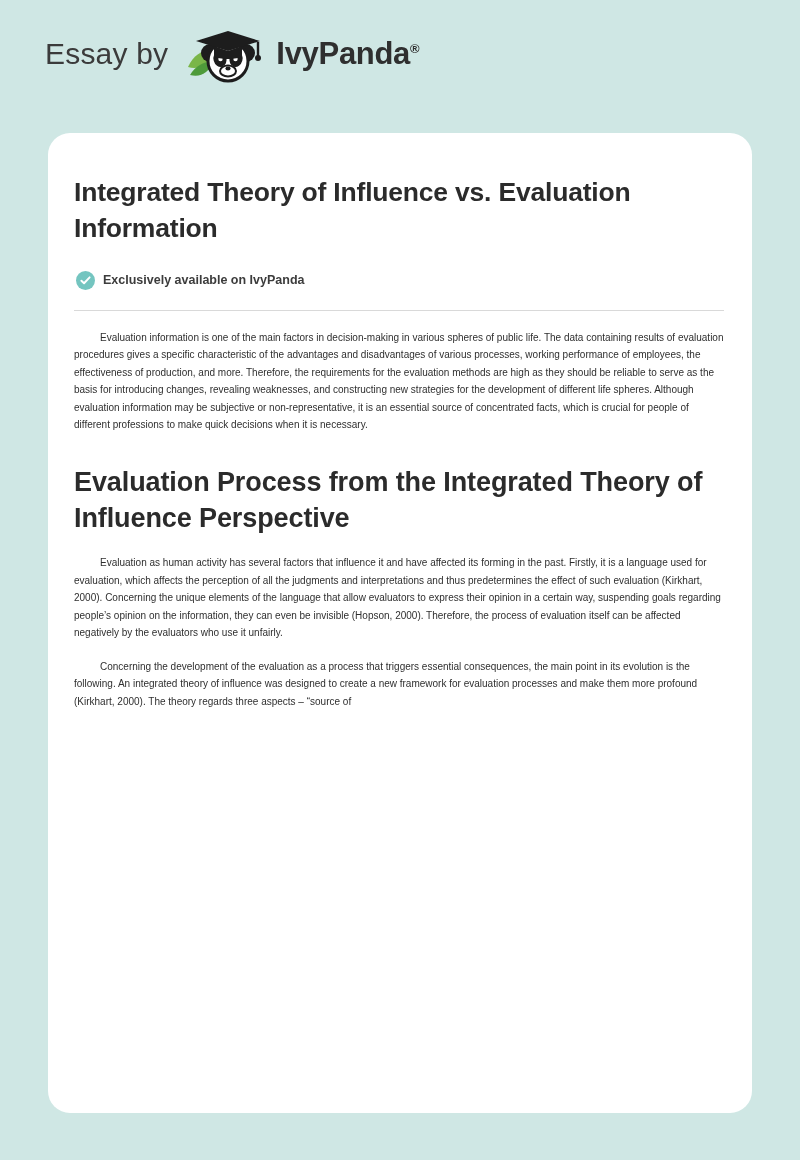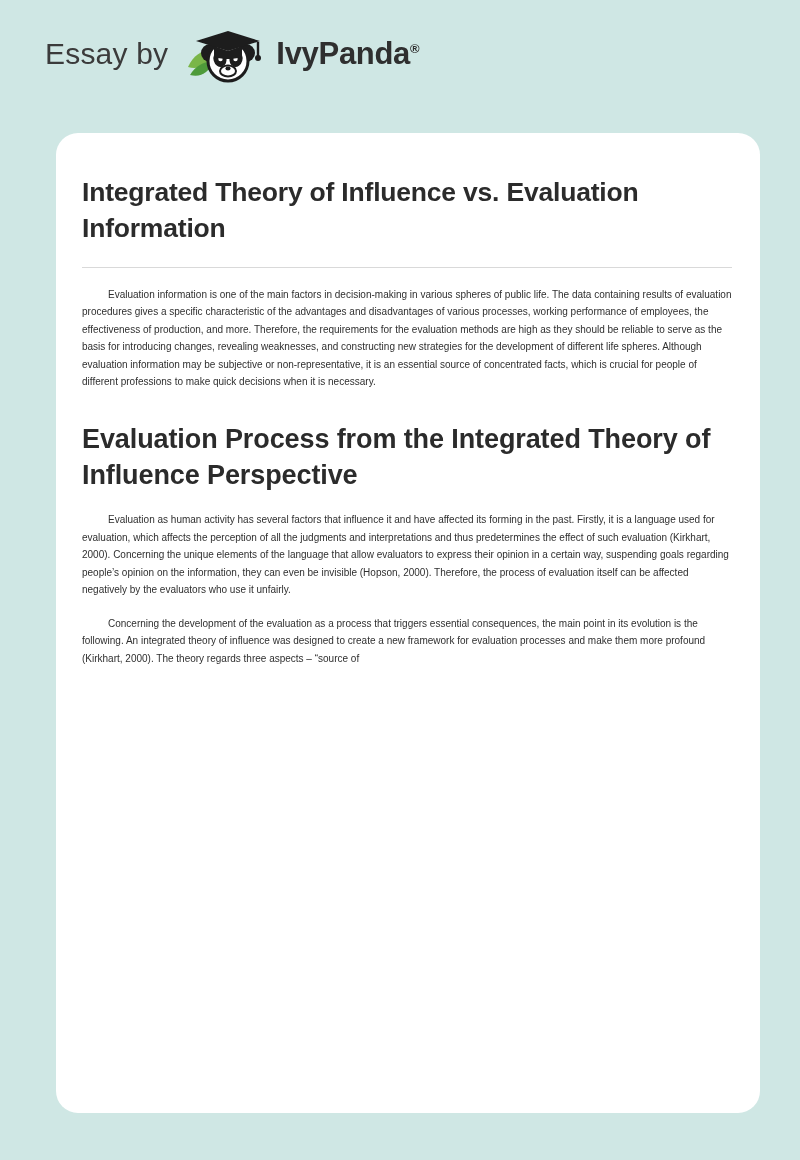--- a/index.html
+++ b/index.html
@@ -53,21 +53,21 @@
     position: relative;
   }
   .brand-reg {
     font-size: 13px;
     vertical-align: super;
     font-weight: bold;
   }
   
   .card {
     position: absolute;
-    left: 56px;
+    left: 48px;
     top: 133px;
     width: 704px;
     background: #ffffff;
     border-radius: 22px;
     box-sizing: border-box;
     padding: 42px 28px 40px 26px;
     min-height: 980px;
   }
   .doc {
     padding: 0 0 0 0;
@@ -166,20 +166,28 @@
       </span>
       <span class="brand-name"><span>IvyPanda</span><span class="brand-reg">®</span></span>
     </span>
   </div>
 
   <div class="card">
     <div class="doc">
 
       <h1 class="doc-title">Integrated Theory of Influence vs. Evaluation Information</h1>
 
+      <div class="badge-row">
+        <span class="badge-check">
+          <svg width="11" height="11" viewBox="0 0 12 12" aria-hidden="true">
+            <path d="M1.5 6.2 L4.4 9 L10.5 2.6" fill="none" stroke="#ffffff" stroke-width="2.1" stroke-linecap="round" stroke-linejoin="round"></path>
+          </svg>
+        </span>
+        <span class="badge-text">Exclusively available on IvyPanda</span>
+      </div>
 
       <div class="divider"></div>
 
       <p class="para first">Evaluation information is one of the main factors in decision-making in various spheres of public life. The data containing results of evaluation procedures gives a specific characteristic of the advantages and disadvantages of various processes, working performance of employees, the effectiveness of production, and more. Therefore, the requirements for the evaluation methods are high as they should be reliable to serve as the basis for introducing changes, revealing weaknesses, and constructing new strategies for the development of different life spheres. Although evaluation information may be subjective or non-representative, it is an essential source of concentrated facts, which is crucial for people of different professions to make quick decisions when it is necessary.</p>
 
       <h2 class="sec-h wide">Evaluation Process from the Integrated Theory of Influence Perspective</h2>
       <p class="para first">Evaluation as human activity has several factors that influence it and have affected its forming in the past. Firstly, it is a language used for evaluation, which affects the perception of all the judgments and interpretations and thus predetermines the effect of such evaluation (Kirkhart, 2000). Concerning the unique elements of the language that allow evaluators to express their opinion in a certain way, suspending goals regarding people’s opinion on the information, they can even be invisible (Hopson, 2000). Therefore, the process of evaluation itself can be affected negatively by the evaluators who use it unfairly.</p>
       <p class="para">Concerning the development of the evaluation as a process that triggers essential consequences, the main point in its evolution is the following. An integrated theory of influence was designed to create a new framework for evaluation processes and make them more profound (Kirkhart, 2000). The theory regards three aspects – “source of</p>
 
     </div>

